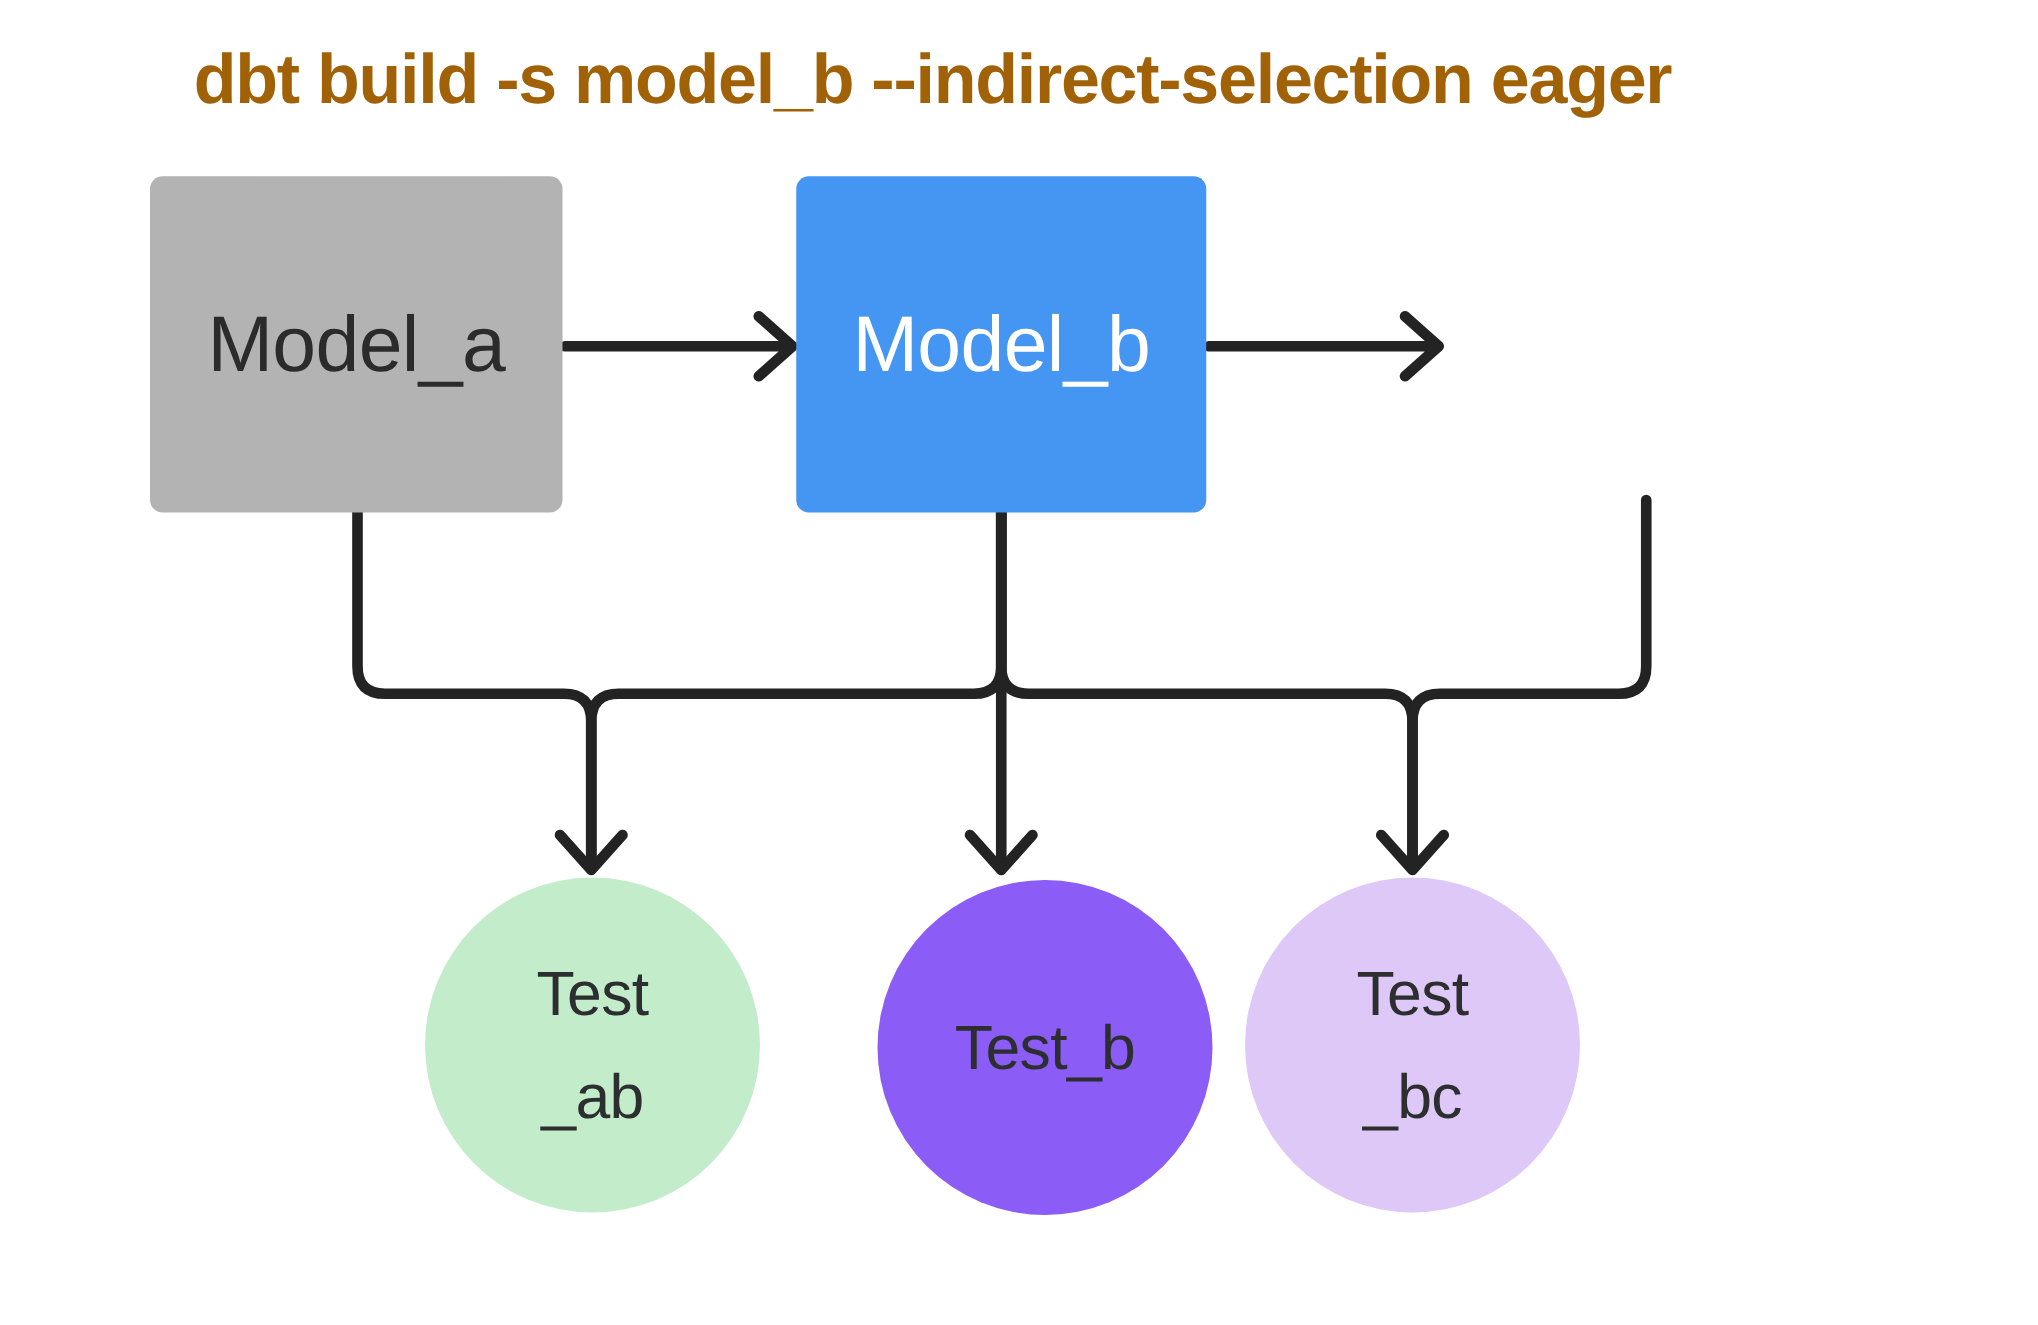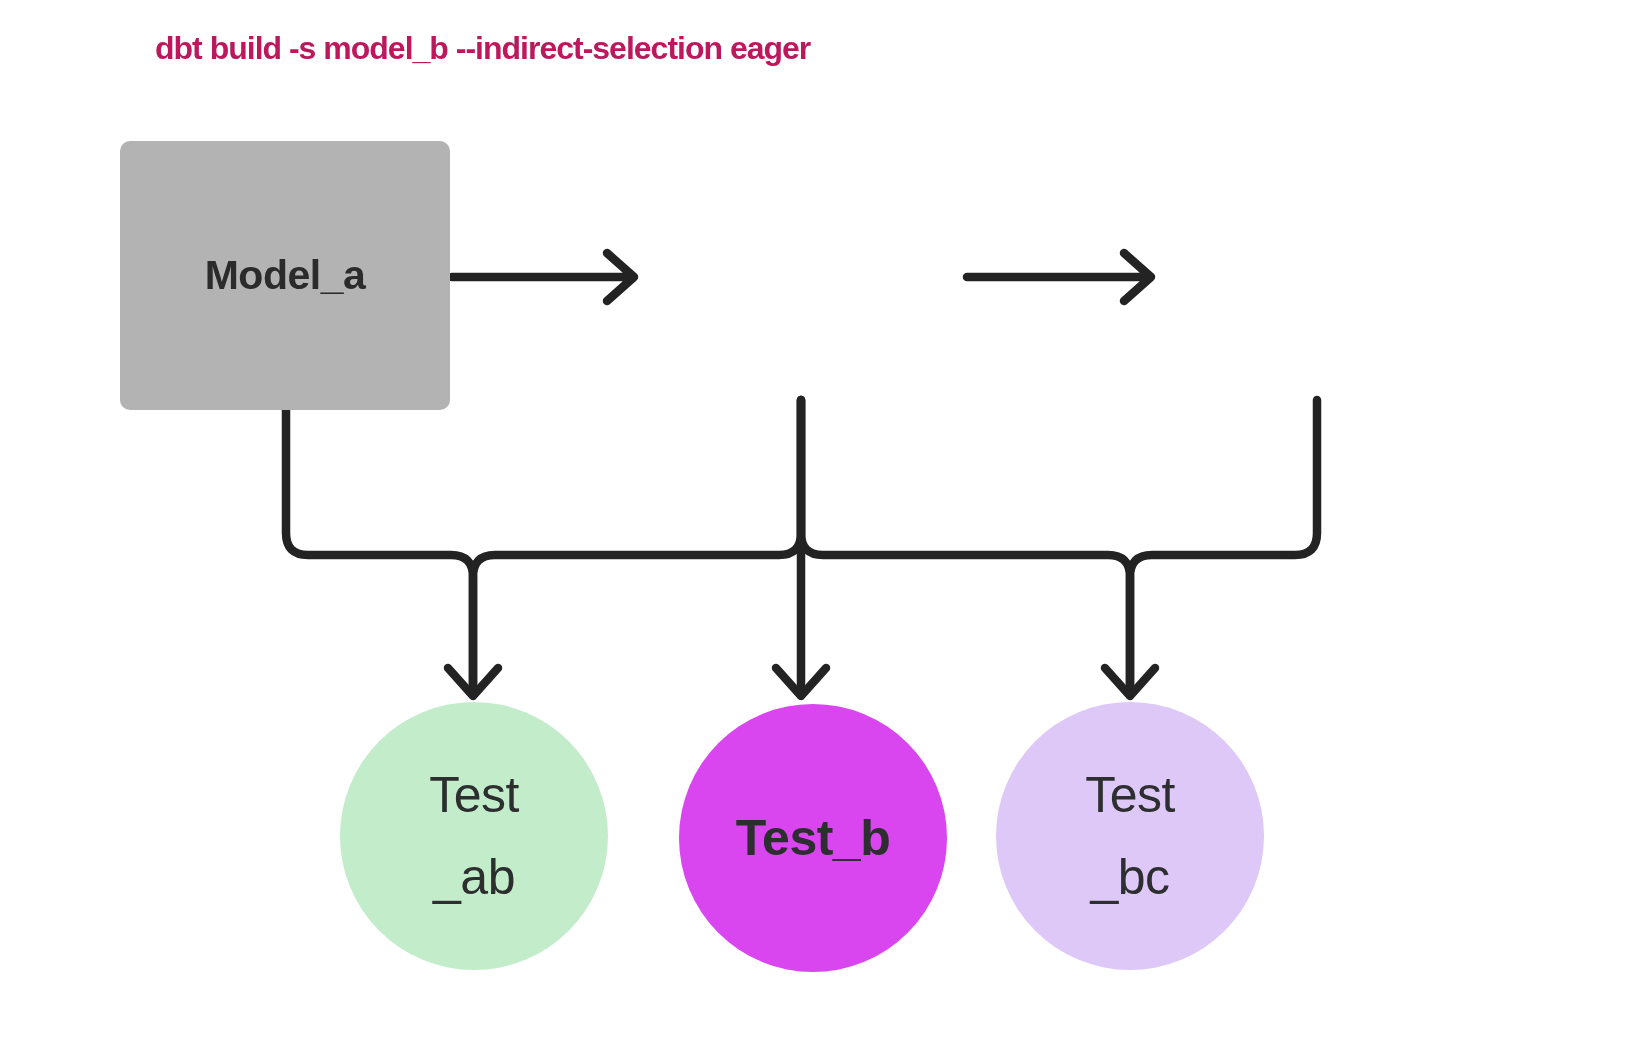--- a/index.html
+++ b/index.html
@@ -14,24 +14,24 @@
   .canvas {
     position: relative;
     width: 1630px;
     height: 1060px;
     background: #ffffff;
   }
   .diagram-title {
     position: absolute;
     left: 155px;
     top: 30px;
-    font-size: 32px;
+    font-size: 56px;
     font-weight: 600;
     letter-spacing: -1px;
-    color: #be185d;
+    color: #a16207;
     white-space: nowrap;
   }
   .edges-svg {
     position: absolute;
     left: 0;
     top: 0;
     width: 1630px;
     height: 1060px;
     z-index: 1;
   }
@@ -46,22 +46,22 @@
     position: absolute;
     top: 141px;
     height: 269px;
     border-radius: 10px;
     display: flex;
     align-items: center;
     justify-content: center;
     z-index: 2;
   }
   .model-box .model-label {
-    font-size: 41px;
-    font-weight: 700;
+    font-size: 63px;
+    font-weight: 400;
     letter-spacing: -0.5px;
   }
   .model-a { left: 120px; width: 330px; background: #b3b3b3; color: #2b2b2b; }
   .model-b { left: 637px; width: 328px; background: #4596f3; color: #ffffff; }
   .model-c { left: 1155px; width: 326px; background: #b3b3b3; color: #2b2b2b; }
   .test-circle {
     position: absolute;
     width: 268px;
     height: 268px;
     border-radius: 50%;
@@ -71,21 +71,21 @@
     justify-content: center;
     text-align: center;
     z-index: 2;
     color: #2c2e2f;
     font-size: 50px;
     font-weight: 500;
     line-height: 82px;
     letter-spacing: -0.5px;
   }
   .test-ab { left: 340px; top: 702px; background: #c3ecca; }
-  .test-b  { left: 679px; top: 704px; background: #d946ef; font-weight: bold; }
+  .test-b  { left: 702px; top: 704px; background: #8b5cf6; }
   .test-bc { left: 996px; top: 702px; background: #ddc8f7; }
 </style>
 </head>
 <body>
 
 <div class="canvas">
 
   <div class="diagram-title">dbt build -s model_b --indirect-selection eager</div>
 
   <svg class="edges-svg" viewBox="0 0 1630 1060">
@@ -106,20 +106,23 @@
 
     <path d="M448,668 L473,696 L498,668"></path>
     <path d="M776,668 L801,696 L826,668"></path>
     <path d="M1105,668 L1130,696 L1155,668"></path>
   </svg>
 
   <div class="model-box model-a">
     <span class="model-label">Model_a</span>
   </div>
 
+  <div class="model-box model-b">
+    <span class="model-label">Model_b</span>
+  </div>
 
 
   <div class="test-circle test-ab">
     <span>Test</span>
     <span>_ab</span>
   </div>
 
   <div class="test-circle test-b">
     <span>Test_b</span>
   </div>

